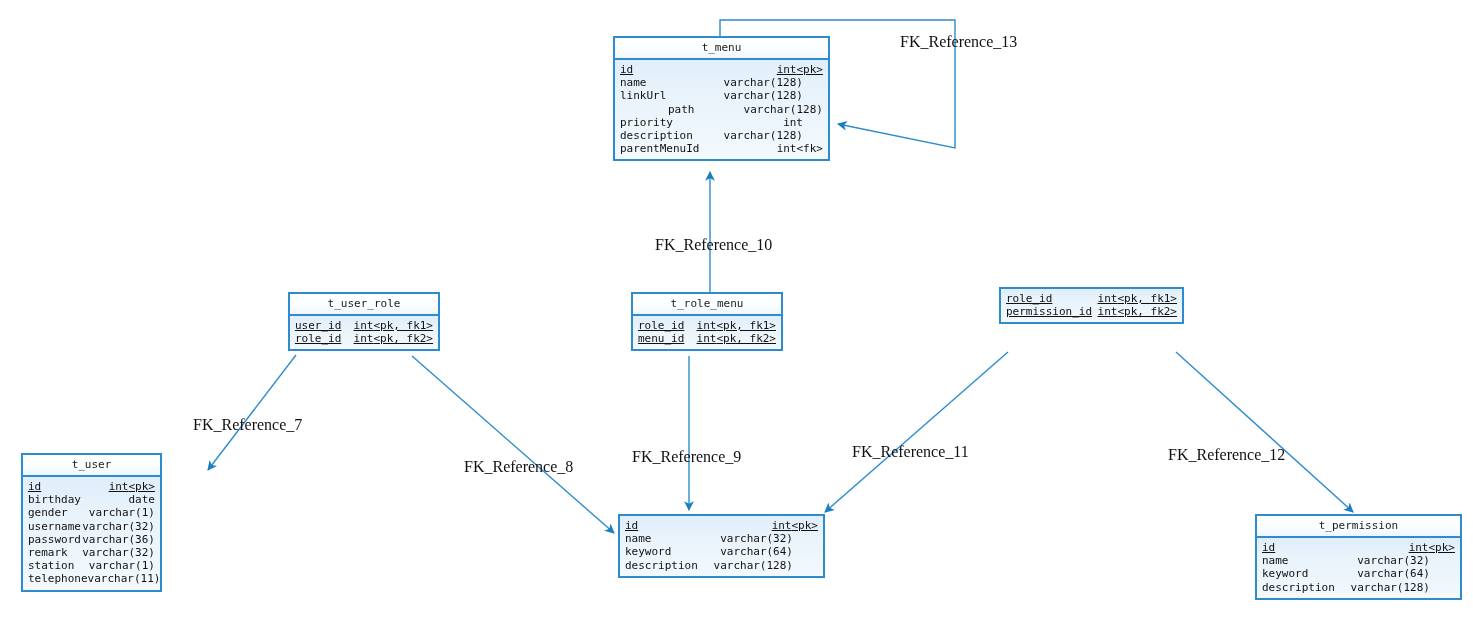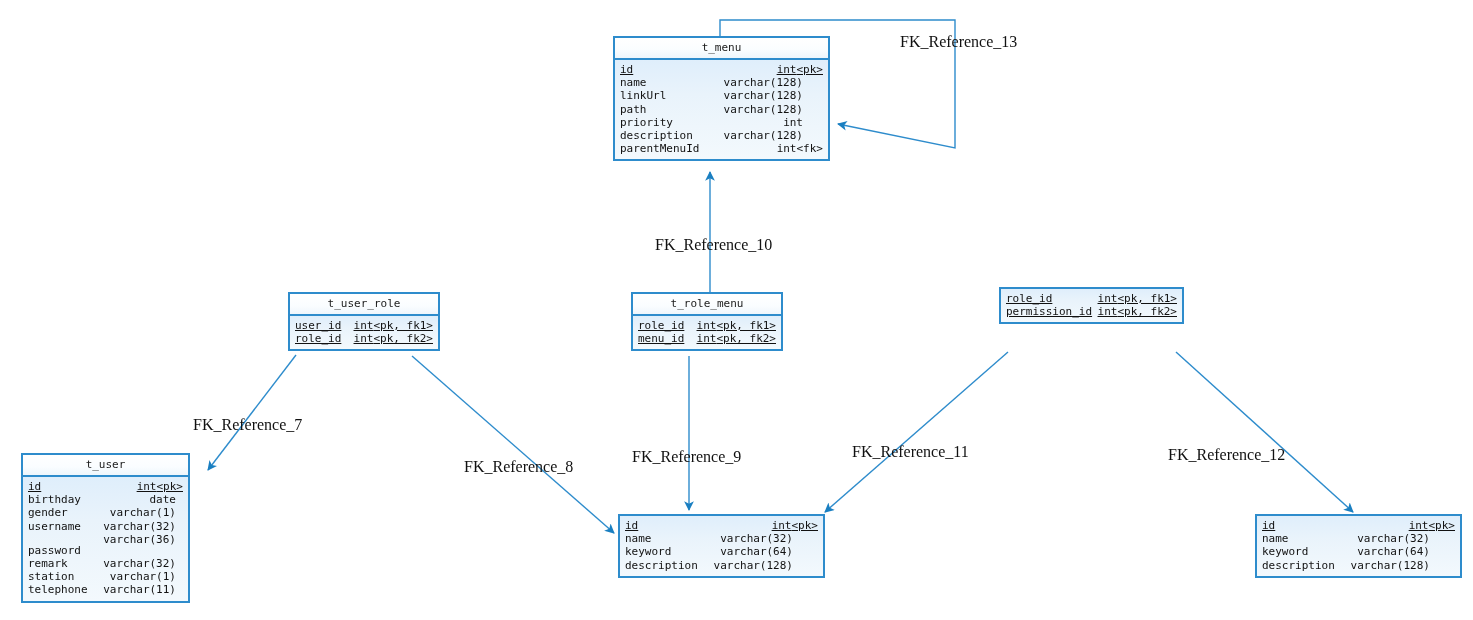--- a/index.html
+++ b/index.html
@@ -130,21 +130,21 @@
             <span class="attr-name" style="width: 95px;">name</span>
             <span class="attr-type" style="width: 88px;">varchar(128)</span>
             <span class="attr-key"></span>
           </div>
           <div class="attr-row">
             <span class="attr-name" style="width: 95px;">linkUrl</span>
             <span class="attr-type" style="width: 88px;">varchar(128)</span>
             <span class="attr-key"></span>
           </div>
           <div class="attr-row">
-            <span class="attr-name" style="width: 95px;">path</span>
+            <span class="attr-name" style="width: 95px; margin-left: 48px;">path</span>
             <span class="attr-type" style="width: 88px;">varchar(128)</span>
             <span class="attr-key"></span>
           </div>
           <div class="attr-row">
             <span class="attr-name" style="width: 95px;">priority</span>
             <span class="attr-type" style="width: 88px;">int</span>
             <span class="attr-key"></span>
           </div>
           <div class="attr-row">
             <span class="attr-name" style="width: 95px;">description</span>
@@ -195,21 +195,21 @@
             <span class="attr-type" style="width: 32px;">int</span>
             <span class="attr-key">&lt;pk, fk1&gt;</span>
           </div>
           <div class="attr-row pkline">
             <span class="attr-name" style="width: 95px;">permission_id</span>
             <span class="attr-type" style="width: 32px;">int</span>
             <span class="attr-key">&lt;pk, fk2&gt;</span>
           </div>
         </div>
       </div>
-      <div class="entity" style="left: 21px; top: 453px; width: 169px;">
+      <div class="entity" style="left: 21px; top: 453px; width: 141px;">
         <div class="ent-header">t_user</div>
         <div class="ent-body">
           <div class="attr-row pkline">
             <span class="attr-name" style="width: 72px;">id</span>
             <span class="attr-type" style="width: 76px;">int</span>
             <span class="attr-key">&lt;pk&gt;</span>
           </div>
           <div class="attr-row">
             <span class="attr-name" style="width: 72px;">birthday</span>
             <span class="attr-type" style="width: 76px;">date</span>
@@ -219,21 +219,21 @@
             <span class="attr-name" style="width: 72px;">gender</span>
             <span class="attr-type" style="width: 76px;">varchar(1)</span>
             <span class="attr-key"></span>
           </div>
           <div class="attr-row">
             <span class="attr-name" style="width: 72px;">username</span>
             <span class="attr-type" style="width: 76px;">varchar(32)</span>
             <span class="attr-key"></span>
           </div>
           <div class="attr-row">
-            <span class="attr-name" style="width: 72px; margin-top: 11px;">password</span>
+            <span class="attr-name" style="width: 72px;">password</span>
             <span class="attr-type" style="width: 76px;">varchar(36)</span>
             <span class="attr-key"></span>
           </div>
           <div class="attr-row">
             <span class="attr-name" style="width: 72px;">remark</span>
             <span class="attr-type" style="width: 76px;">varchar(32)</span>
             <span class="attr-key"></span>
           </div>
           <div class="attr-row">
             <span class="attr-name" style="width: 72px;">station</span>
@@ -265,20 +265,21 @@
             <span class="attr-key"></span>
           </div>
           <div class="attr-row">
             <span class="attr-name" style="width: 82px;">description</span>
             <span class="attr-type" style="width: 86px;">varchar(128)</span>
             <span class="attr-key"></span>
           </div>
         </div>
       </div>
       <div class="entity" style="left: 1255px; top: 514px; width: 207px;">
+        <div class="ent-header">t_permission</div>
         <div class="ent-body">
           <div class="attr-row pkline">
             <span class="attr-name" style="width: 82px;">id</span>
             <span class="attr-type" style="width: 86px;">int</span>
             <span class="attr-key">&lt;pk&gt;</span>
           </div>
           <div class="attr-row">
             <span class="attr-name" style="width: 82px;">name</span>
             <span class="attr-type" style="width: 86px;">varchar(32)</span>
             <span class="attr-key"></span>

